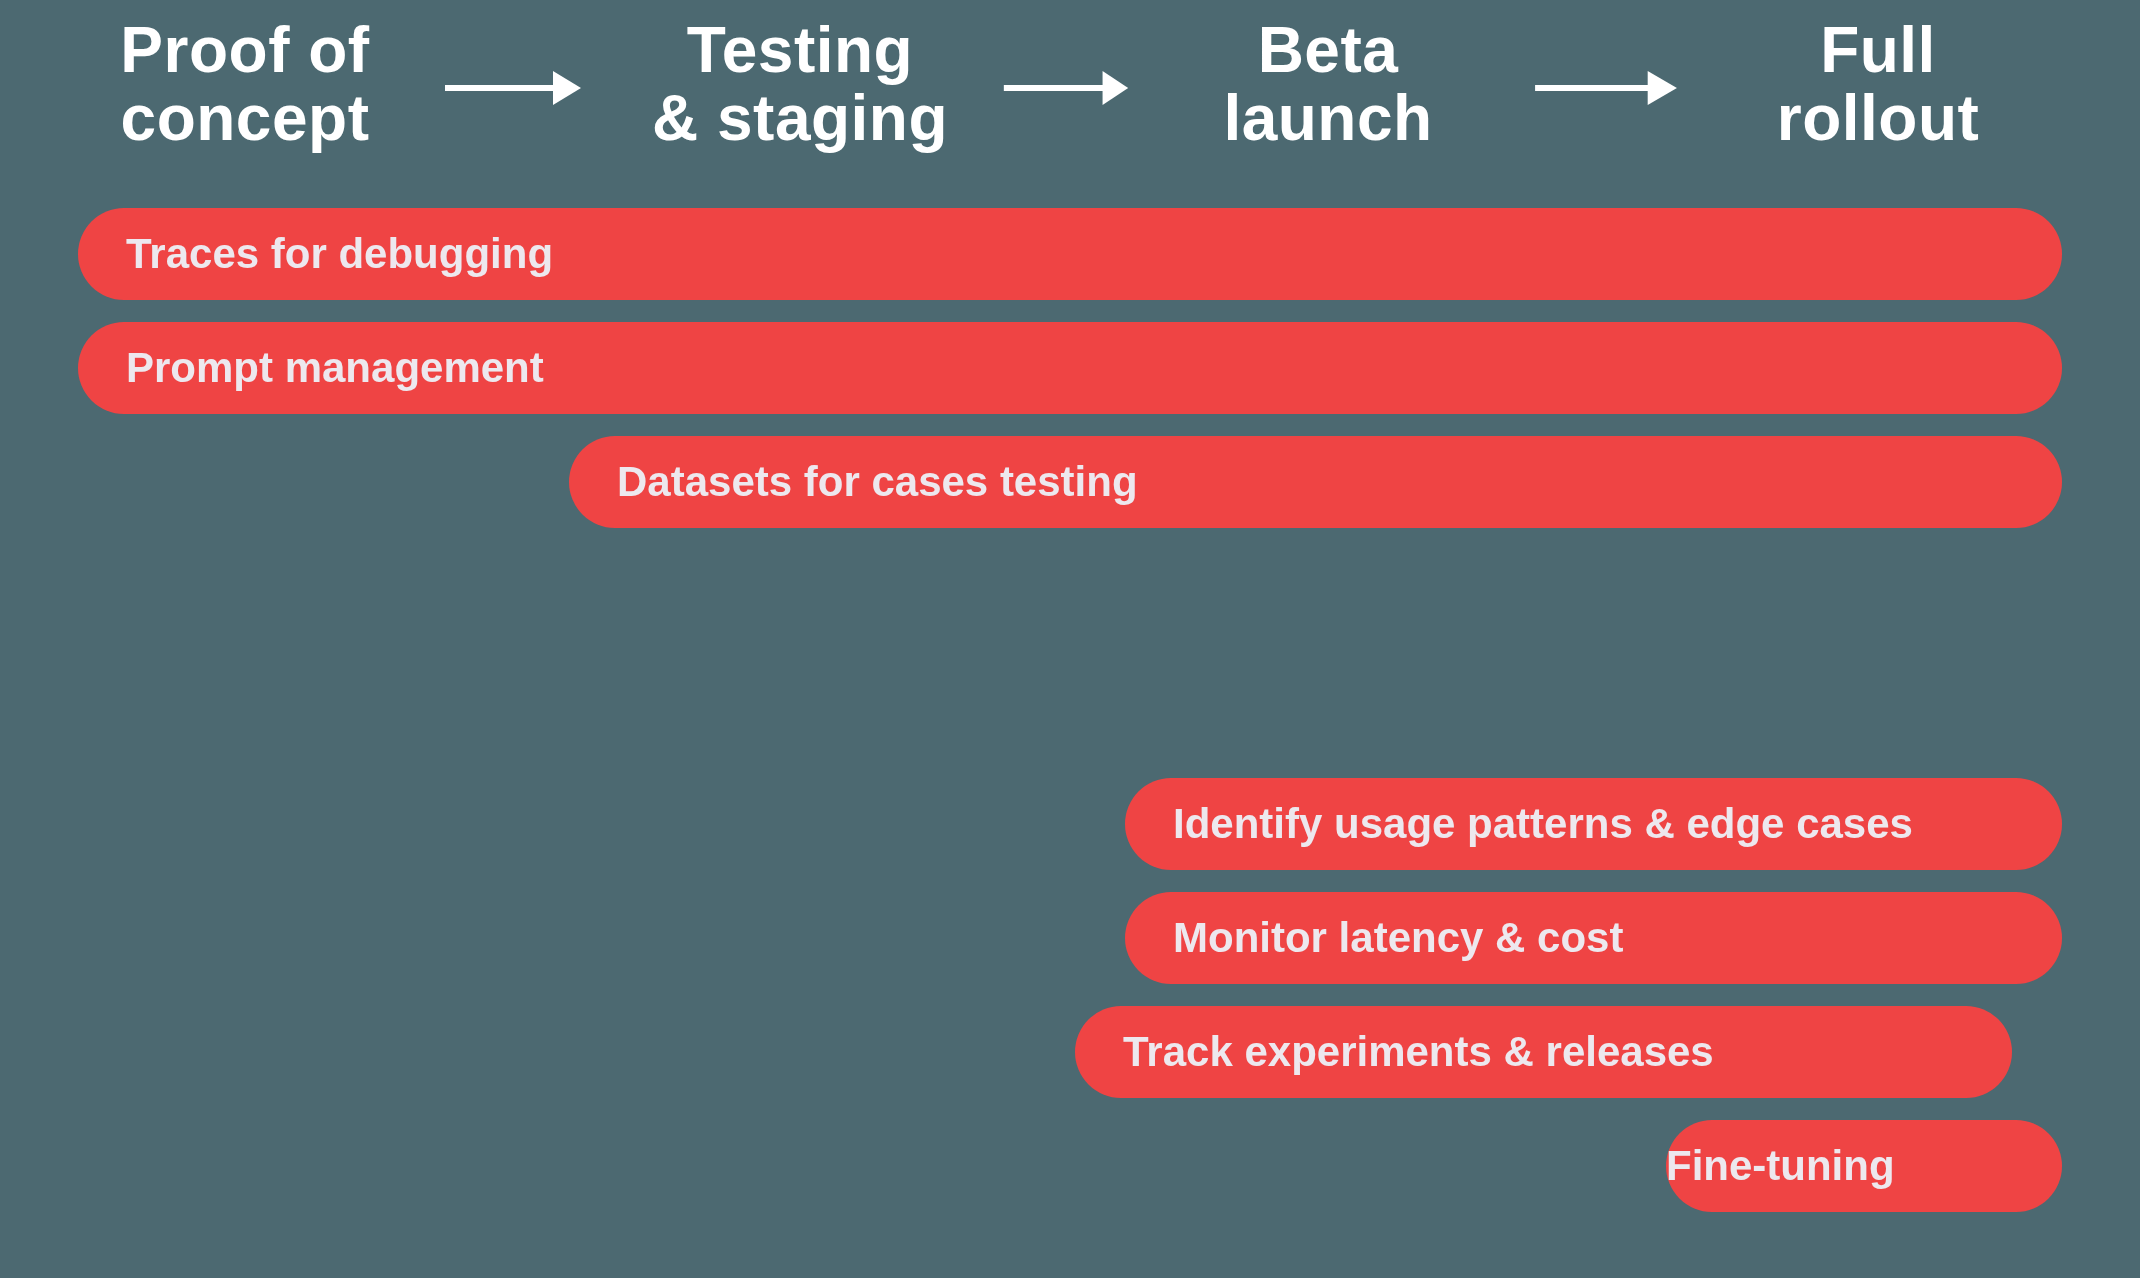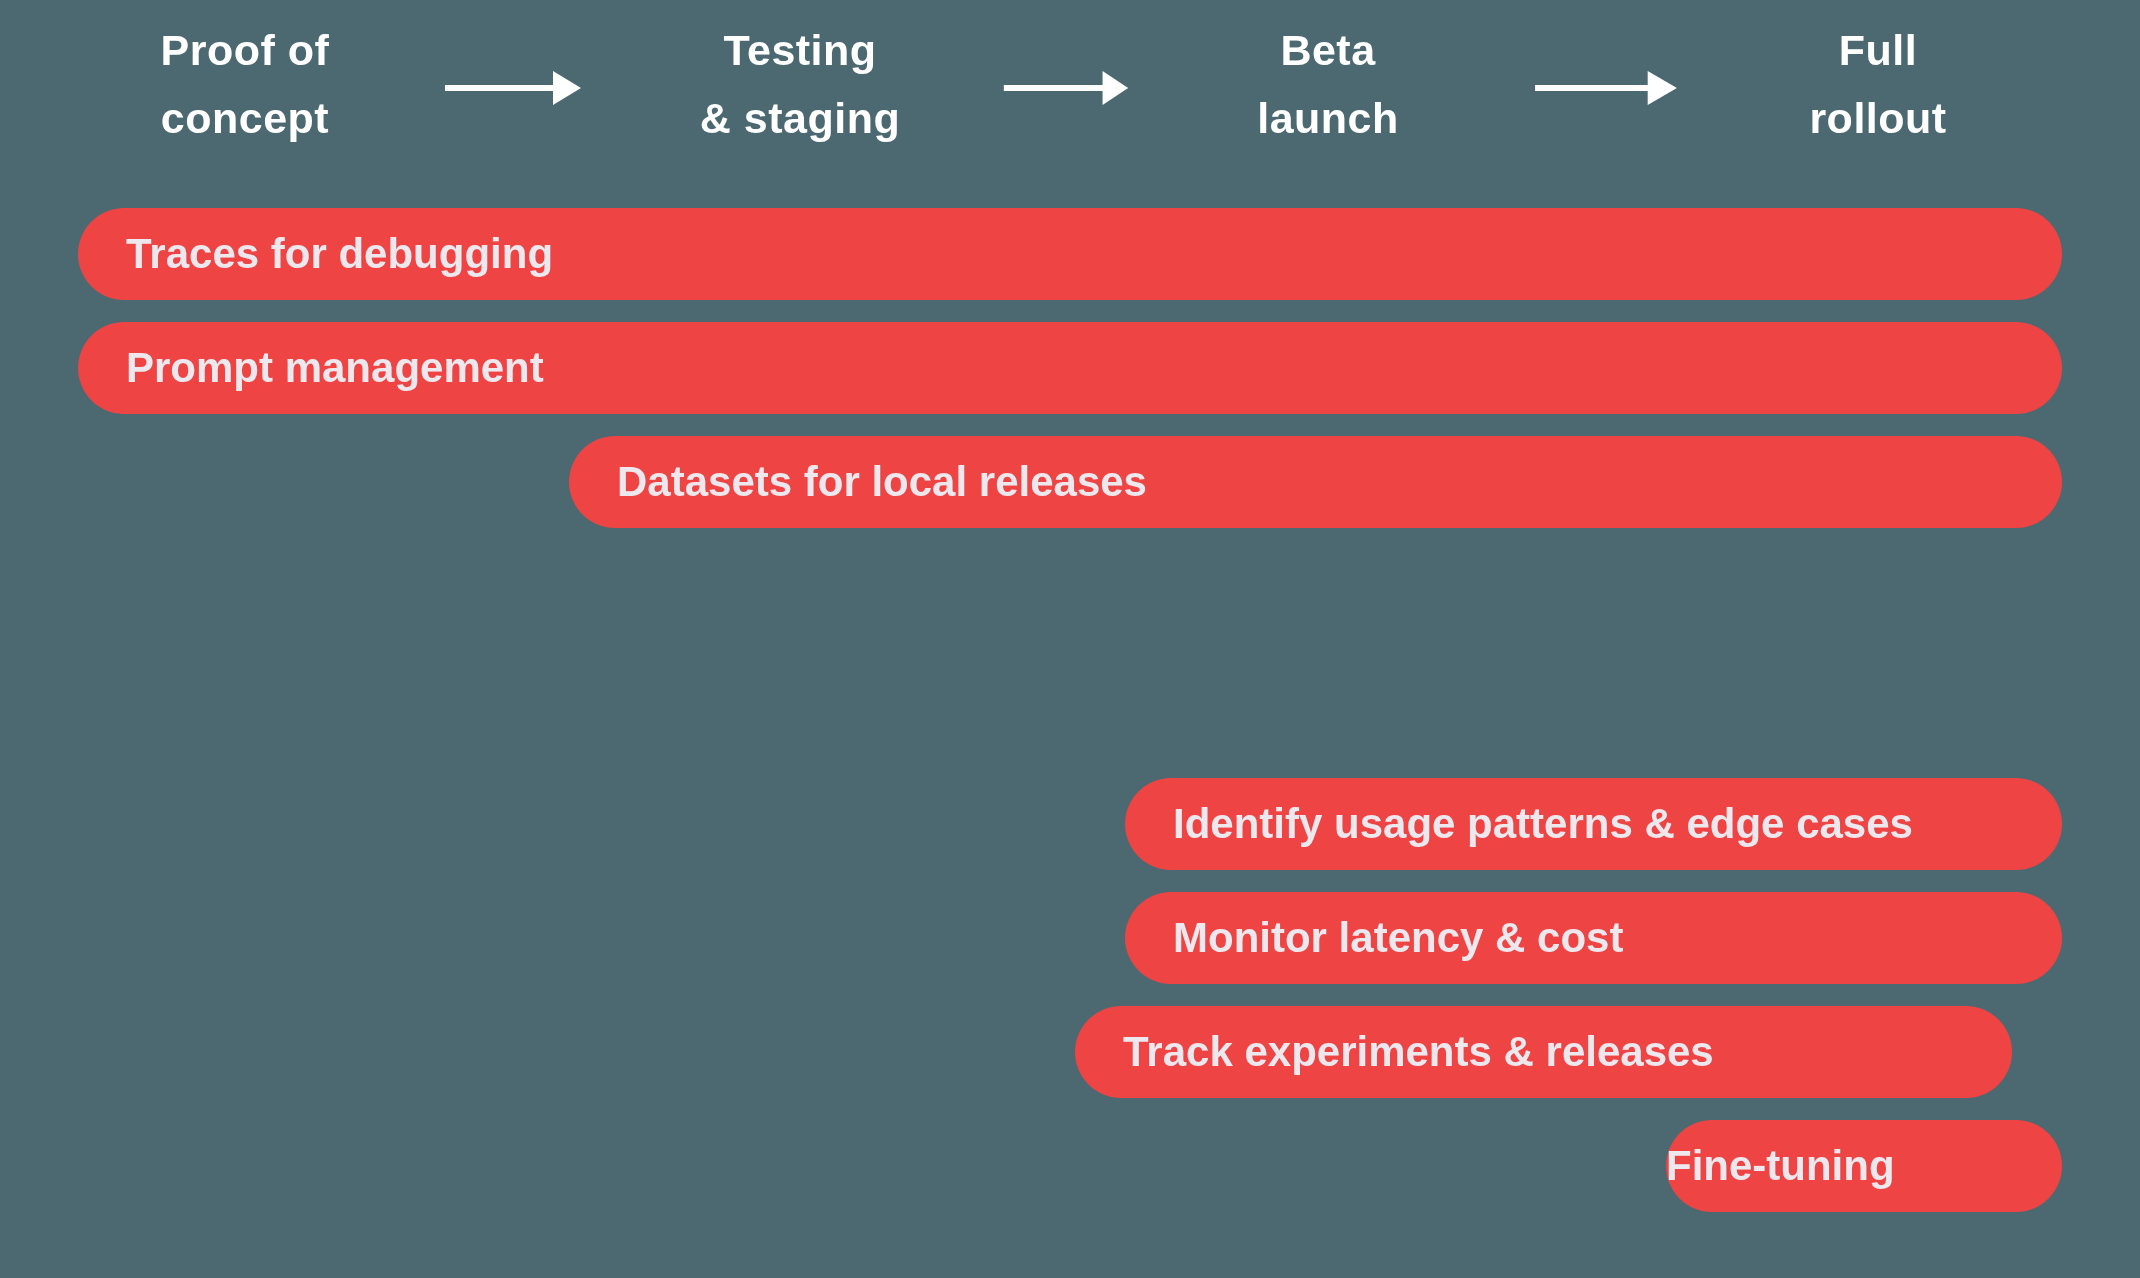--- a/index.html
+++ b/index.html
@@ -18,21 +18,21 @@
     width: 2140px;
     height: 1278px;
     background: #4C6971;
   }
   .stage {
     position: absolute;
     top: 16px;
     width: 420px;
     text-align: center;
     color: #FFFFFF;
-    font-size: 43px;
+    font-size: 64px;
     line-height: 68px;
     font-weight: 700;
     letter-spacing: 0.5px;
   }
   .arrow {
     position: absolute;
     top: 69px;
     display: block;
   }
   .bar {
@@ -89,21 +89,21 @@
     <polygon points="110,2 138,19 110,36" fill="#FFFFFF"></polygon>
   </svg>
 
   <div class="bar" style="left:78px;  top:208px;  width:1984px">
     <span>Traces for debugging</span>
   </div>
   <div class="bar" style="left:78px;  top:322px;  width:1984px">
     <span>Prompt management</span>
   </div>
   <div class="bar" style="left:569px; top:436px;  width:1493px">
-    <span>Datasets for local releases</span>
+    <span>Datasets for cases testing</span>
   </div>
   <div class="bar" style="left:1125px; top:892px; width:937px">
     <span>Monitor latency &amp; cost</span>
   </div>
   <div class="bar" style="left:1125px; top:778px; width:937px">
     <span>Identify usage patterns &amp; edge cases</span>
   </div>
   <div class="bar" style="left:1075px; top:1006px; width:937px">
     <span>Track experiments &amp; releases</span>
   </div>

